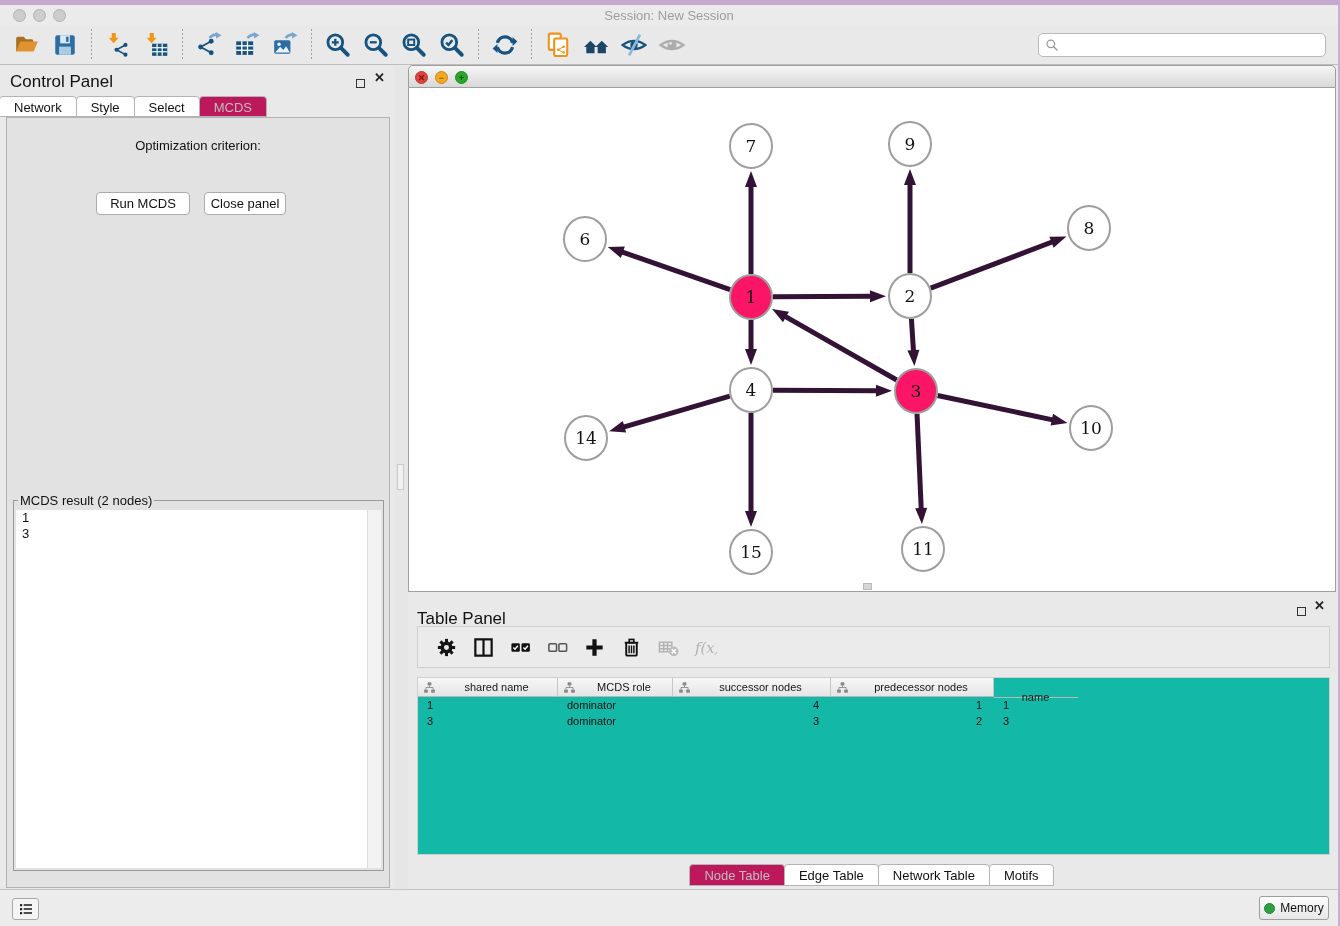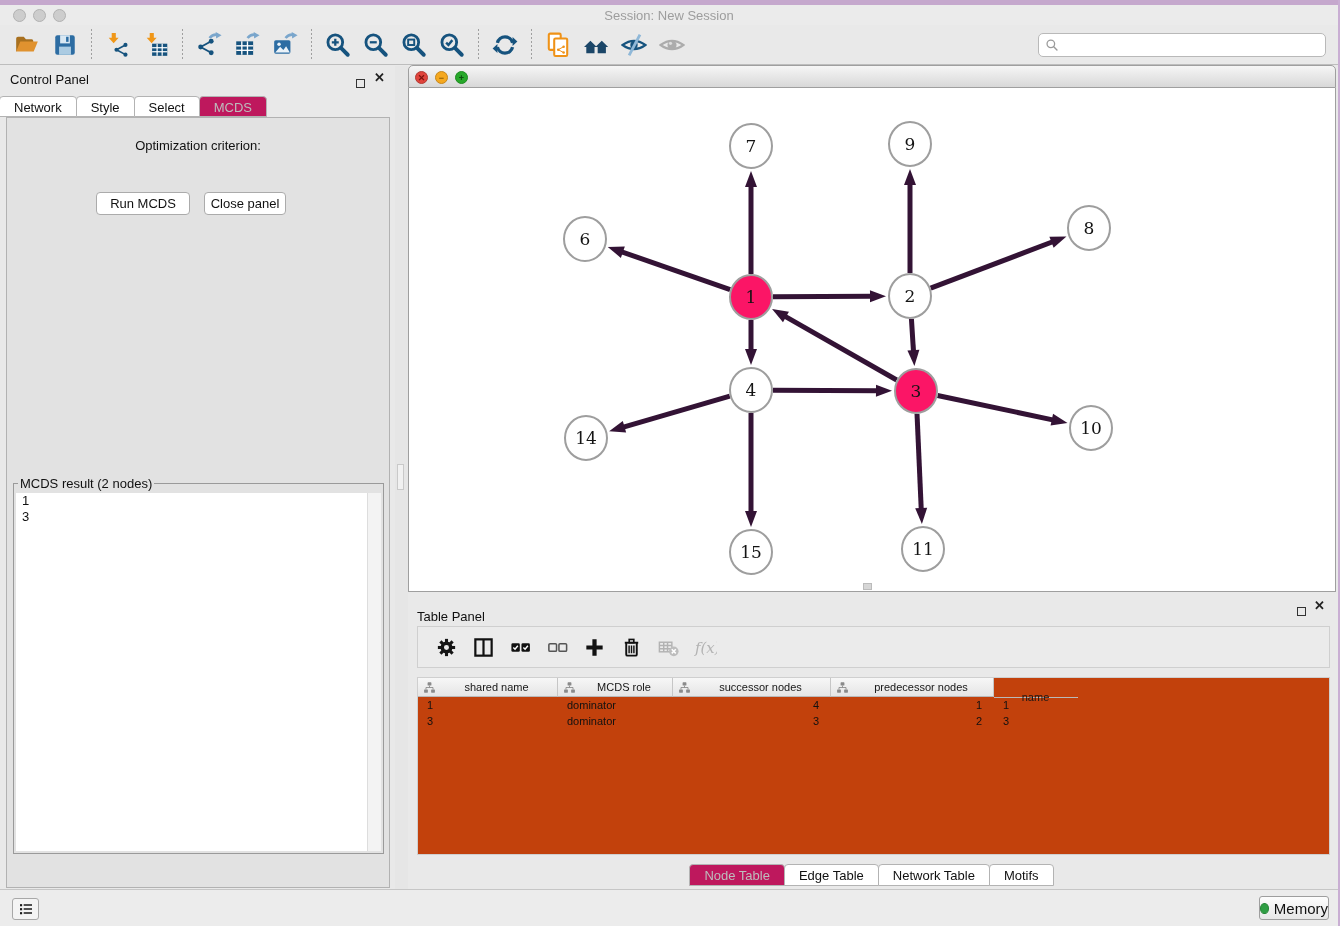--- a/index.html
+++ b/index.html
@@ -14,37 +14,37 @@
   
   .toolbar{position:absolute;top:25px;left:0;right:0;height:40px;background:#e9e9e9;border-bottom:1px solid #bdbdbd;display:flex;align-items:center;padding-left:8px;box-sizing:border-box;}
   .tb-btn{width:38px;height:34px;display:flex;align-items:center;justify-content:center;flex:none;}
   .tb-btn svg{width:26px;height:26px;}
   .tb-btn.disabled{opacity:.95;}
   .tb-sep{width:1px;height:32px;margin:0 7px;flex:none;background-image:linear-gradient(#9f9f9f 40%,transparent 0);background-size:1px 4px;}
   .search-box{position:absolute;right:12px;top:8px;width:288px;height:24px;background:#fff;border:1px solid #b9b9b9;border-radius:5px;display:flex;align-items:center;box-sizing:border-box;padding:0 6px;}
   .search-box svg{width:14px;height:14px;flex:none;}
   .search-box input{border:none;outline:none;flex:1;font-size:12px;margin-left:4px;background:transparent;font-family:"Liberation Sans",sans-serif;}
   
-  .panel-title{font-size:13px;color:#111;}
+  .panel-title{font-size:17px;color:#111;}
   .float-box{display:inline-block;width:9px;height:9px;border:1.5px solid #333;box-sizing:border-box;}
   .close-x{font-size:13px;font-weight:bold;color:#222;line-height:10px;}
   
   .control-panel{position:absolute;left:0;top:66px;width:395px;bottom:36px;}
   .cp-header{position:absolute;left:10px;top:6px;}
   .cp-float{position:absolute;right:30px;top:8px;}
   .cp-close{position:absolute;right:10px;top:7px;}
   .cp-tabs{position:absolute;left:0;top:30px;width:100%;display:flex;justify-content:flex-start;}
   .tab{height:21px;line-height:21px;background:#fff;border:1px solid #b3b3b3;font-size:13px;color:#111;text-align:center;padding:0 14px;border-radius:4px 4px 0 0;margin-left:-1px;position:relative;z-index:2;box-sizing:border-box;}
   .tab.active{background:#be185d;color:#bdbdbd;z-index:1;}
   .cp-content{position:absolute;left:6px;right:5px;top:51px;bottom:2px;border:1px solid #b2b2b2;background:#e2e2e2;box-sizing:border-box;}
   .opt-label{position:absolute;top:20px;width:100%;text-align:center;font-size:13px;color:#111;}
   .dropdown{position:absolute;left:39px;top:42px;width:308px;height:23px;background:#fff;border:1px solid #ababab;border-radius:4px;display:flex;align-items:center;box-sizing:border-box;padding:0 5px 0 10px;font-size:13px;color:#111;}
   .dropdown .dd-value{flex:1;}
   .btn{position:absolute;height:23px;background:#fff;border:1px solid #ababab;border-radius:4px;font-size:13px;color:#111;text-align:center;line-height:21px;box-sizing:border-box;}
-  .result-fieldset{position:absolute;left:6px;top:358px;width:371px;height:378px;border:1px solid #9a9a9a;margin:0;padding:2px;box-sizing:border-box;background:#e2e2e2;}
+  .result-fieldset{position:absolute;left:6px;top:375px;width:371px;height:378px;border:1px solid #9a9a9a;margin:0;padding:2px;box-sizing:border-box;background:#e2e2e2;}
   .result-fieldset legend{font-size:13px;color:#111;padding:0 2px;margin-left:2px;}
   .result-inner{position:relative;width:100%;height:100%;background:#fff;box-sizing:border-box;overflow:hidden;}
   .result-line{font-size:13px;color:#111;line-height:16px;padding-left:6px;}
   .result-line:first-child{padding-top:2px;}
   .result-scroll{position:absolute;right:0;top:0;bottom:0;width:13px;background:#f3f3f3;border-left:1px solid #ddd;}
   
   .splitter{position:absolute;left:395px;top:66px;width:13px;bottom:36px;background:#e6e6e6;}
   .splitter .grip{position:absolute;left:2px;top:398px;width:7px;height:26px;background:#f1f1f1;border:1px solid #c9c9c9;box-sizing:border-box;}
   
   .net-window{position:absolute;left:408px;top:65px;width:928px;height:527px;}
@@ -55,36 +55,36 @@
   .net-canvas svg{position:absolute;left:0;top:0;}
   .canvas-grip{position:absolute;left:454px;bottom:1px;width:9px;height:7px;background:#d6d6d6;border:1px solid #bbb;box-sizing:border-box;}
   
   .table-panel{position:absolute;left:408px;top:595px;width:928px;height:295px;background:#e9e9e9;}
   .tp-header{position:absolute;left:9px;top:14px;}
   .tp-float{position:absolute;right:30px;top:7px;}
   .tp-close{position:absolute;right:11px;top:6px;}
   .tp-toolbar{position:absolute;left:9px;top:31px;width:913px;height:42px;background:#ebebeb;border:1px solid #cfcfcf;box-sizing:border-box;display:flex;align-items:center;padding-left:10px;}
   .tp-btn{width:37px;height:32px;display:flex;align-items:center;justify-content:center;flex:none;}
   .tp-btn svg{width:23px;height:23px;}
-  .tp-table{position:absolute;left:9px;top:82px;width:913px;height:178px;background:#c2410c;border:1px solid #cfcfcf;box-sizing:border-box;overflow:hidden;}
+  .tp-table{position:absolute;left:9px;top:82px;width:913px;height:178px;background:#14b8a6;border:1px solid #cfcfcf;box-sizing:border-box;overflow:hidden;}
   .thead{display:flex;height:19px;}
   .th{display:flex;align-items:center;background:linear-gradient(#f7f7f7,#e5e5e5);border-right:1px solid #c6c6c6;border-bottom:1px solid #b9b9b9;box-sizing:border-box;font-size:11px;color:#161616;}
   .th .shared-ic{margin-left:5px;width:13px;height:13px;flex:none;}
   .th .th-label{flex:1;text-align:center;padding:0 6px;white-space:nowrap;}
   .trow{display:flex;height:16px;align-items:center;}
   .td{font-size:11px;color:#111;box-sizing:border-box;white-space:nowrap;}
   .tp-tabs{position:absolute;left:0;right:0;top:269px;display:flex;justify-content:center;}
   .tp-tabs .tab{height:22px;line-height:22px;}
   
   .statusbar{position:absolute;left:0;right:0;bottom:0;height:36px;background:#ececec;border-top:1px solid #c6c6c6;}
   .list-btn{position:absolute;left:12px;top:8px;width:27px;height:22px;background:#f4f4f4;border:1px solid #a8a8a8;border-radius:3px;display:flex;align-items:center;justify-content:center;box-sizing:border-box;}
   .list-btn svg{width:16px;height:16px;}
   .memory-btn{position:absolute;right:9px;top:6px;width:70px;height:24px;background:linear-gradient(#fdfdfd,#e7e7e7);border:1px solid #9e9e9e;border-radius:3px;display:flex;align-items:center;justify-content:center;box-sizing:border-box;gap:5px;}
   .memory-dot{width:11px;height:11px;border-radius:50%;background:#2f9e44;border:1px solid #238435;box-sizing:border-box;}
-  .memory-label{font-size:15px;color:#111;}
+  .memory-label{font-size:12px;color:#111;}
 </style>
 </head>
 <body>
 
 <div id="app">
 
   <div class="titlebar">
     <div class="purple-strip"></div>
     <span class="tl-dot" style="left:13px"></span>
     <span class="tl-dot" style="left:33px"></span>

